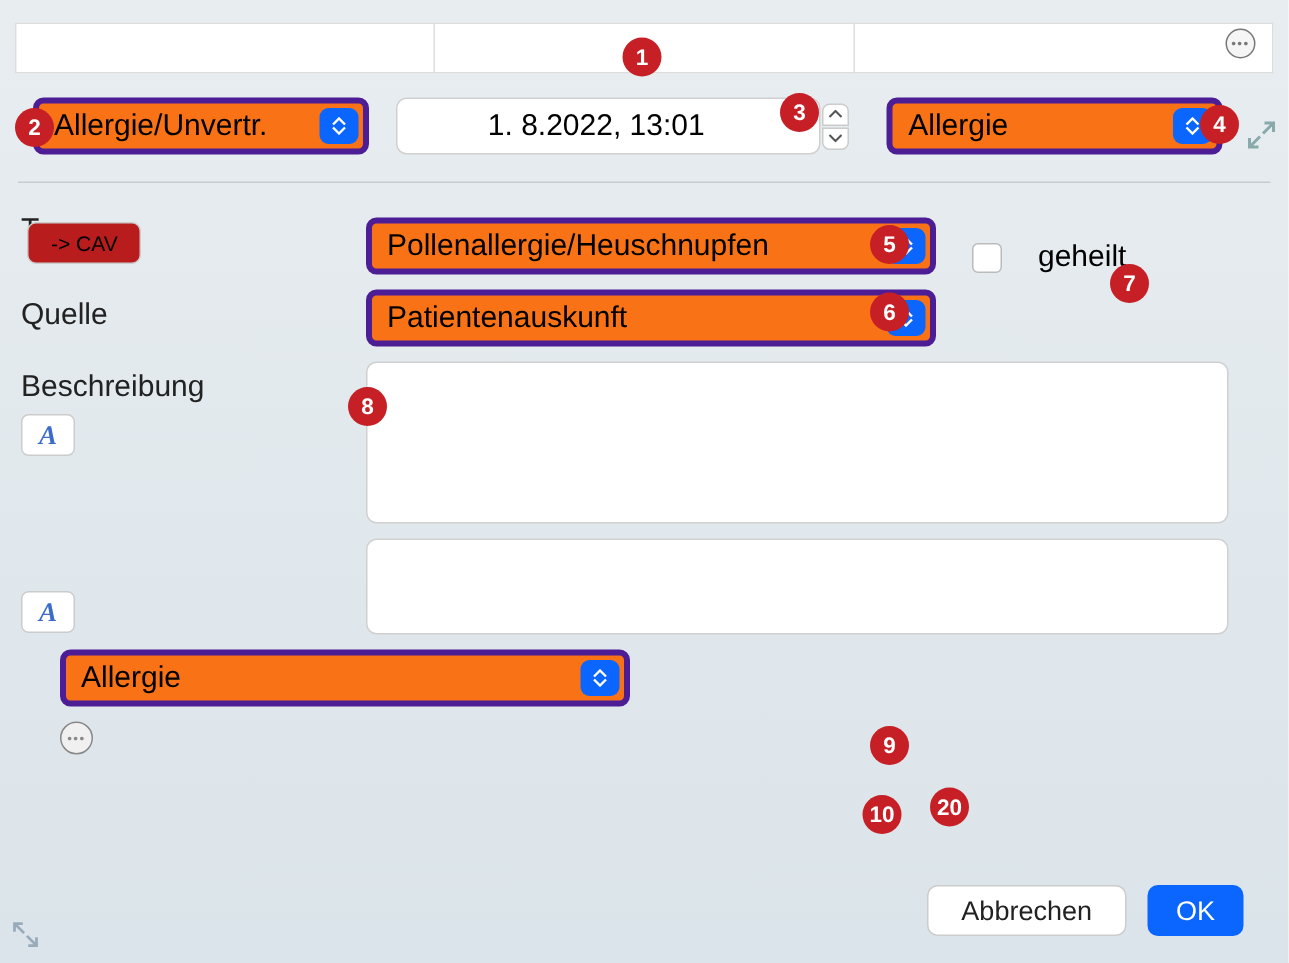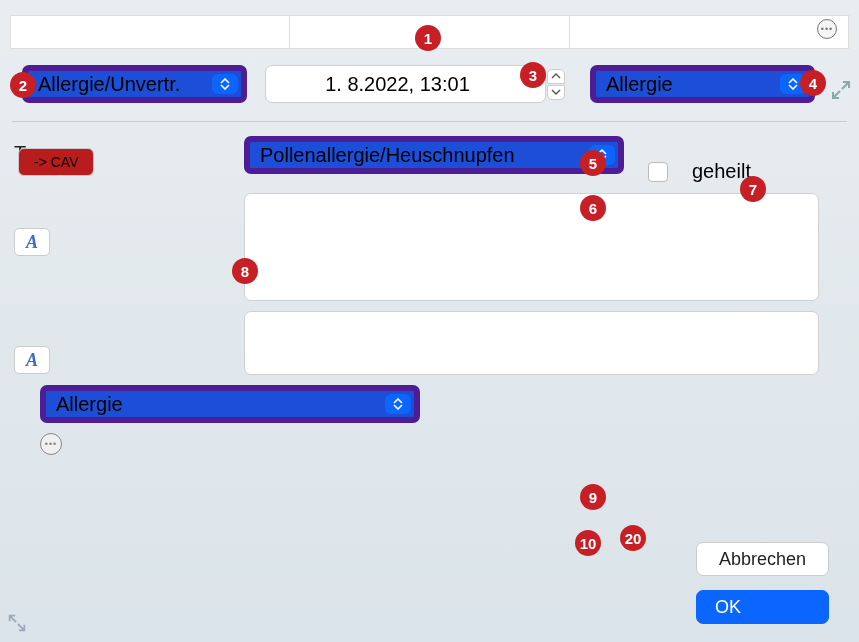--- a/index.html
+++ b/index.html
@@ -42,22 +42,22 @@
     background: #f5f5f5;
   }
   .row-selects {
     display: flex;
     gap: 18px;
     padding: 16px 44px 0 22px;
     align-items: center;
   }
   .mac-select {
     position: relative;
-    background: #1d4ed8;
-    border: 6px solid #4c1d95;
+    background: #f97316;
+    border: 4px solid #4c1d95;
     border-radius: 7px;
     height: 38px;
     font-size: 20px;
     display: flex;
     align-items: center;
     padding-left: 10px;
     flex: 1;
   }
   .mac-select .chevbox {
     position: absolute;
@@ -149,21 +149,21 @@
     border-radius: 5px;
     display: inline-flex;
     align-items: center;
     justify-content: center;
     color: #3a6cc8;
     font-family: serif;
     font-style: italic;
     font-weight: bold;
     font-size: 18px;
   }
-  .ctrl-col { flex: 1; display: flex; align-items: flex-start; gap: 14px; padding-left: 26px; }
+  .ctrl-col { flex: 1; display: flex; align-items: flex-end; gap: 14px; padding-left: 26px; }
   .ctrl-col .mac-select { flex: 0 0 380px; }
   .textarea {
     background: #fff;
     border: 1px solid #d0d0d0;
     border-radius: 7px;
     font-size: 20px;
     padding: 8px 10px;
     width: 575px;
   }
   .textarea.big { height: 108px; }
@@ -201,21 +201,20 @@
     font-size: 9px;
     letter-spacing: 1px;
     background: #f0f0f0;
   }
   .bottom-bar {
     position: absolute;
     bottom: 18px;
     right: 30px;
     display: flex;
     gap: 14px;
-    flex-direction: column;
   }
   .btn {
     height: 34px;
     padding: 0 22px;
     border-radius: 7px;
     font-size: 18px;
     display: flex;
     align-items: center;
     border: 1px solid #ccc;
   }
@@ -323,24 +322,40 @@
             </svg>
         </div>
       </div>
       <div style="display:flex;align-items:center;gap:24px;margin-top:24px;margin-left:10px">
         <div class="checkbox"></div>
         <span class="chk-label">geheilt</span>
       </div>
     </div>
   </div>
 
+  <div class="form-row">
+    <div class="label-col">Quelle</div>
+    <div class="ctrl-col">
+      <div class="mac-select">
+        <span>Patientenauskunft</span>
+        <div class="chevbox">
+          <svg width="10" height="6" viewBox="0 0 10 6">
+              <path d="M1 5 L5 1 L9 5" stroke="#fff" stroke-width="1.6" fill="none"></path>
+            </svg>
+          <svg width="10" height="6" viewBox="0 0 10 6">
+              <path d="M1 1 L5 5 L9 1" stroke="#fff" stroke-width="1.6" fill="none"></path>
+            </svg>
+        </div>
+      </div>
+    </div>
+  </div>
 
   <div class="form-row">
     <div class="label-col">
-      <br>
+      <span>Beschreibung</span><br>
       <span class="fonticon">A</span>
     </div>
     <div class="ctrl-col">
       <div class="textarea big">
         <span></span>
       </div>
     </div>
   </div>
 
   <div class="form-row">

